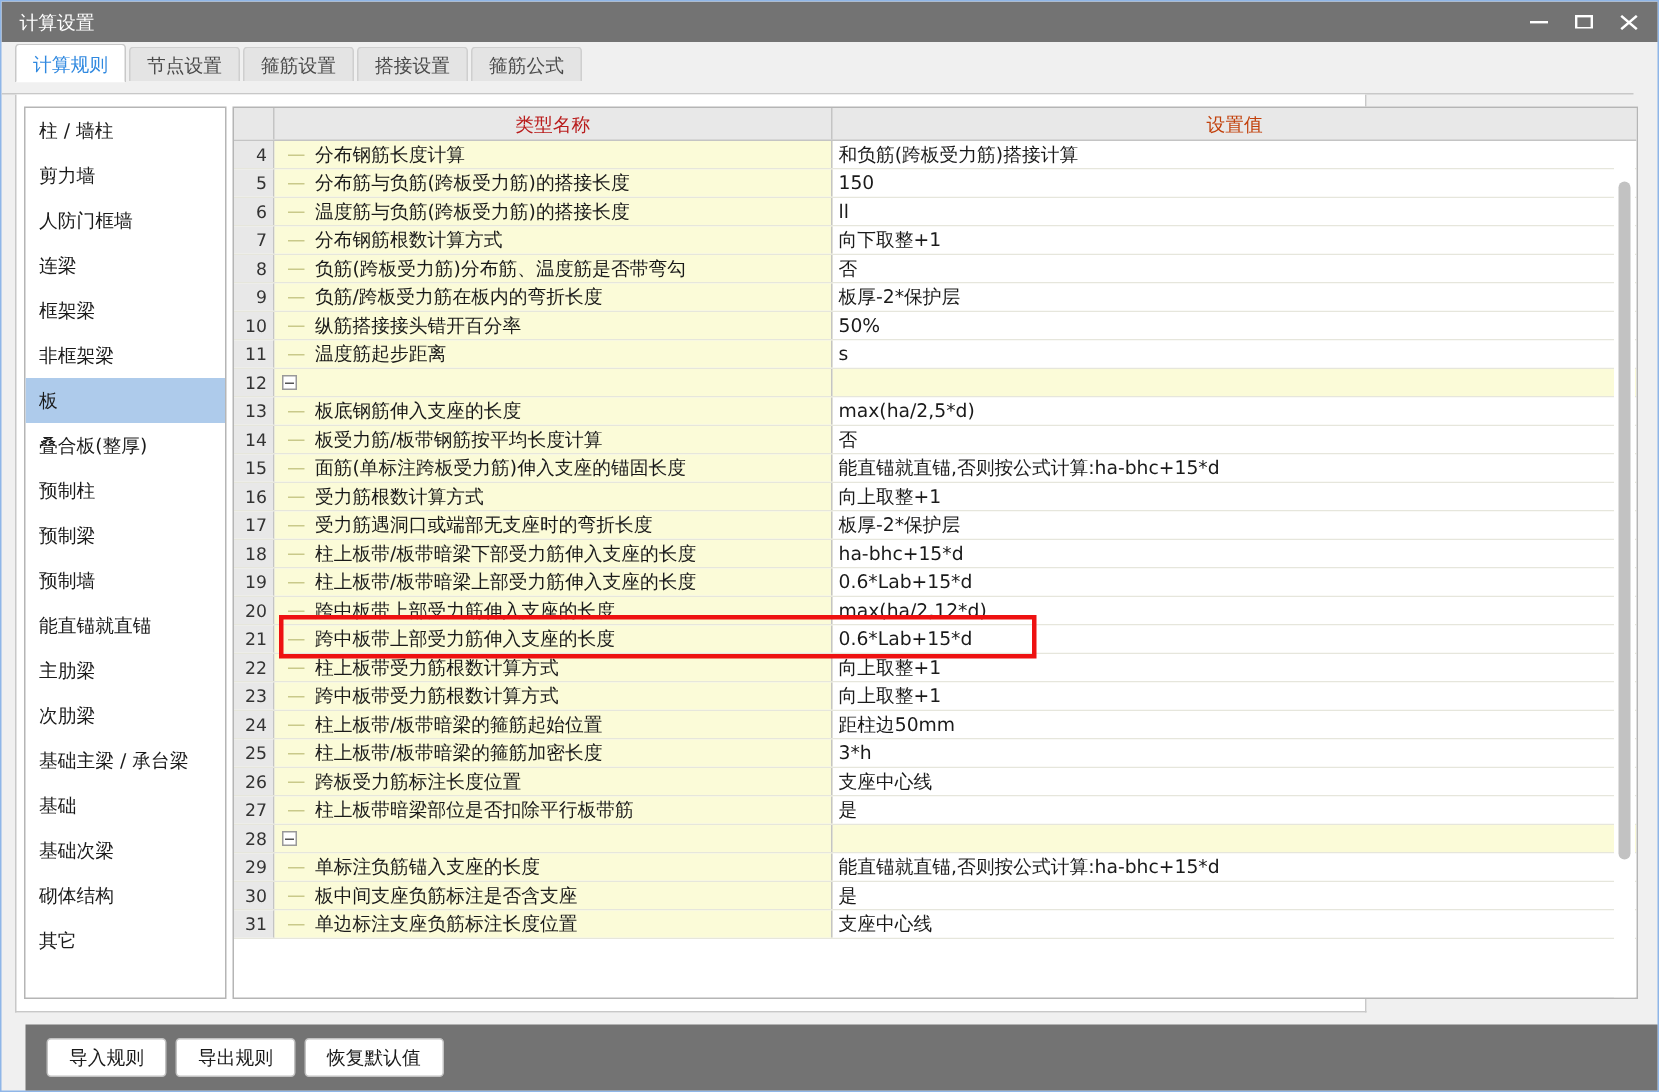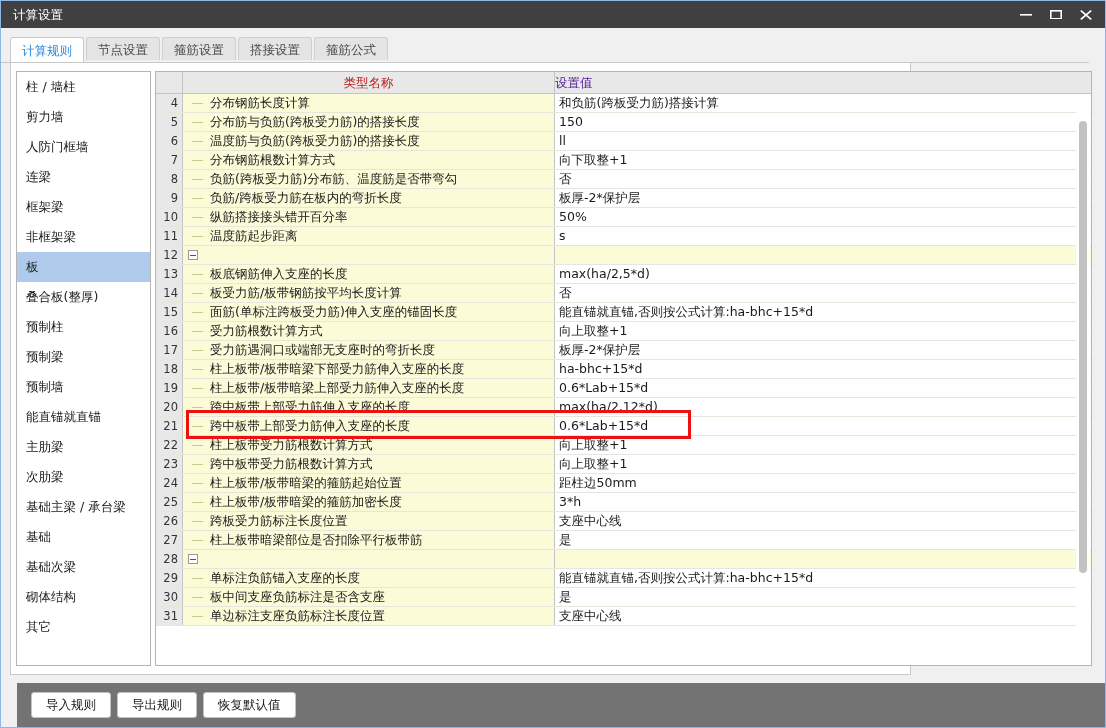--- a/index.html
+++ b/index.html
@@ -16,21 +16,21 @@
     width: 1106px; height: 728px;
     background: #f0f0f0;
     border: 1px solid #8fb6e8;
     overflow: hidden;
   }
 
   
   #titlebar {
     position: absolute; left: 0; top: 0;
     width: 1106px; height: 27px;
-    background: #404040;
+    background: #737373;
     color: #ffffff;
   }
   #titlebar .title {
     position: absolute; left: 12px; top: 6px;
     font-size: 12.5px; color: #ffffff; white-space: nowrap;
   }
   .wbtn {
     position: absolute; top: 0; width: 30px; height: 27px;
     cursor: default;
   }
@@ -38,22 +38,22 @@
   #btn-min { right: 66px; }
   #btn-max { right: 36px; }
   #btn-close { right: 6px; }
 
   
   #tabstrip {
     position: absolute; left: 9px; top: 36px;
     width: 1088px; height: 26px;
   }
   #tabstrip .tabs-row {
-    position: absolute; left: 0; bottom: 0;
-    display: flex; align-items: flex-start; gap: 2px;
+    position: absolute; left: 0; bottom: 8px;
+    display: flex; align-items: center; gap: 2px;
     height: 26px;
     margin-top: 13px;
   }
   .tab {
     height: 23px;
     padding: 0 11px;
     line-height: 23px;
     font-size: 12.5px;
     color: #4a4a4a;
     background: #e4e4e4;
@@ -130,23 +130,24 @@
   .gh-name {
     width: 372px; flex: 0 0 372px;
     border-right: 1px solid #c4c4c4;
     text-align: center;
     line-height: 21px;
     font-size: 12.5px;
     color: #b91c1c;
   }
   .gh-value {
     flex: 1 1 auto;
+    text-align: center;
     line-height: 21px;
     font-size: 12.5px;
-    color: #4c1d95;
+    color: #c2410c;
   }
 
   .grid-body {
     position: relative;
     height: 571px;
     overflow: hidden;
   }
   .grow {
     display: flex;
     height: 19px;

